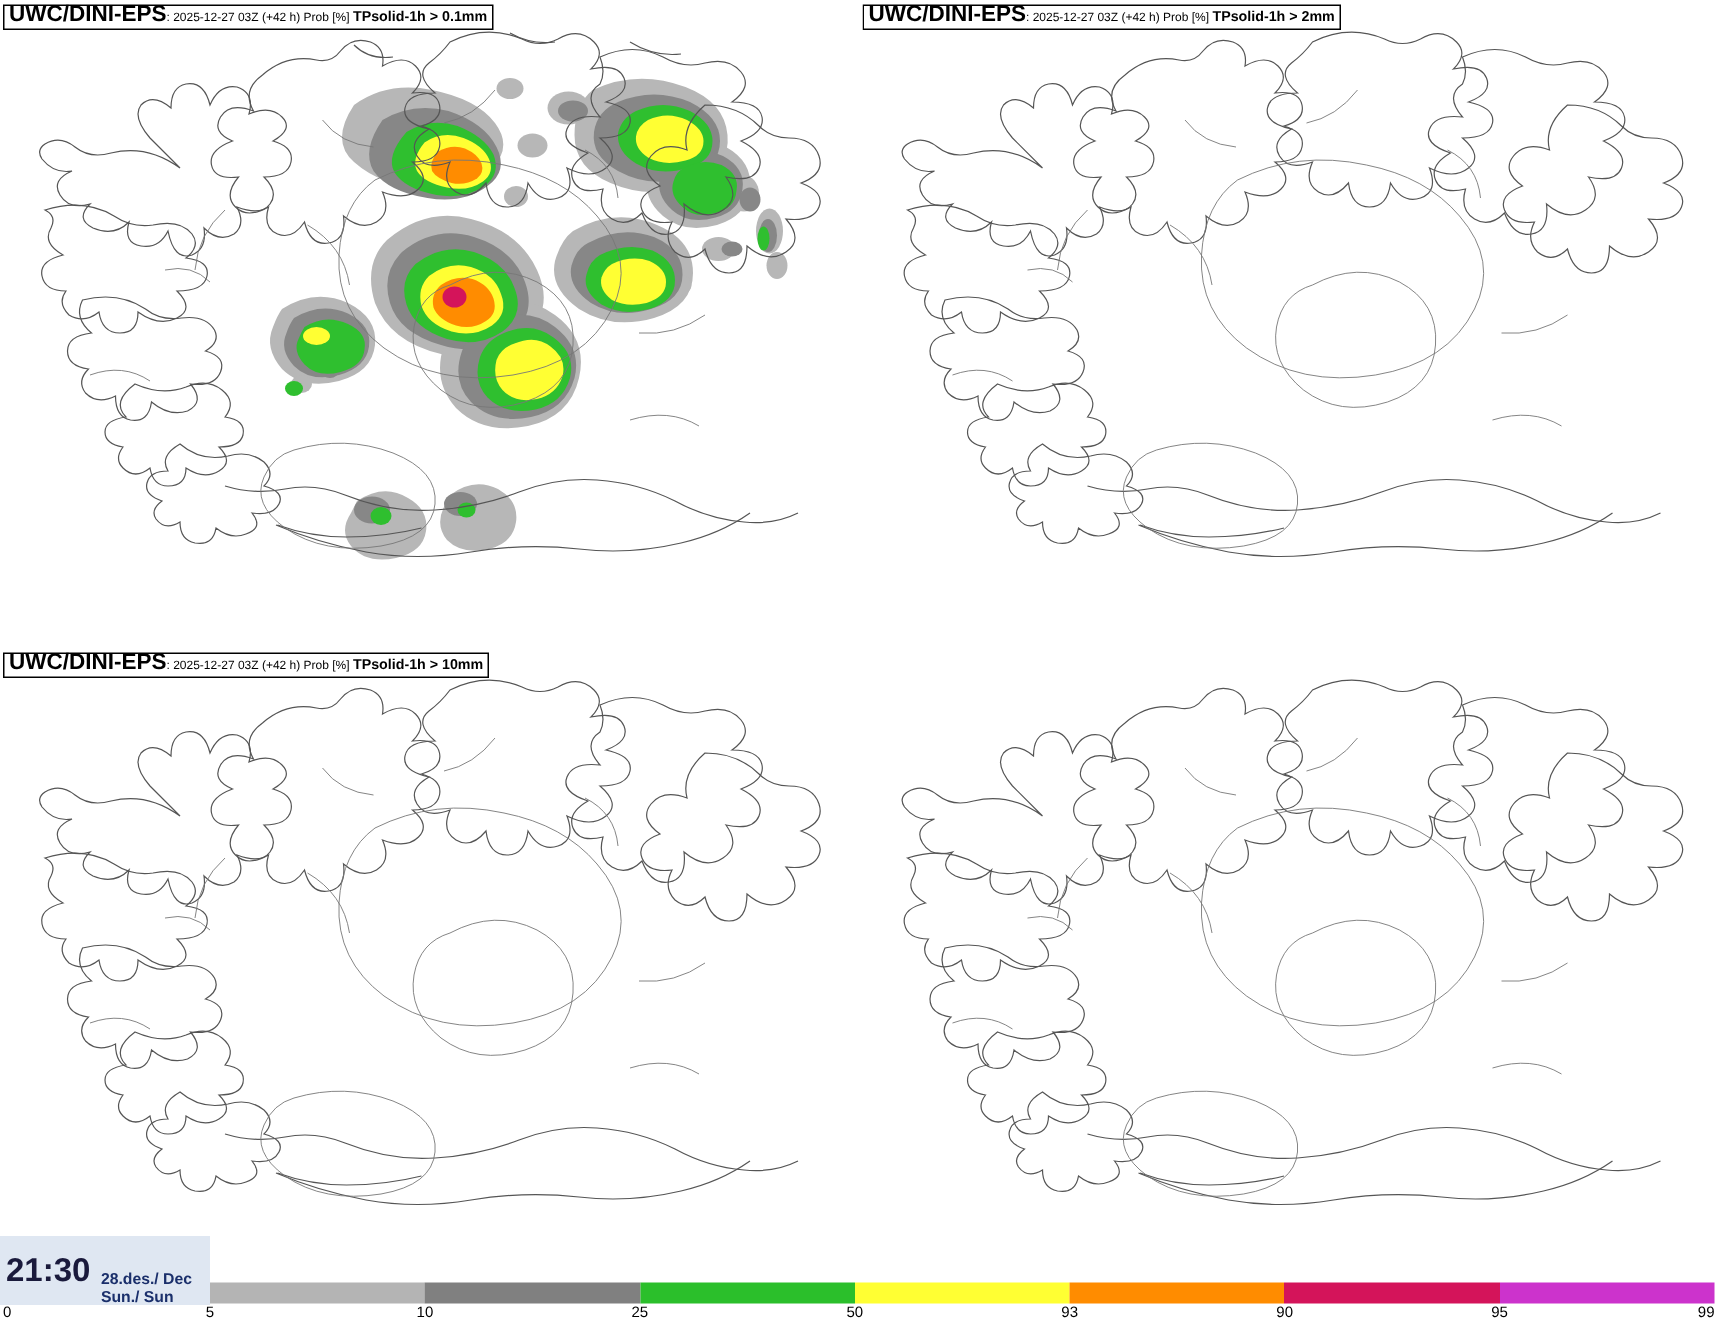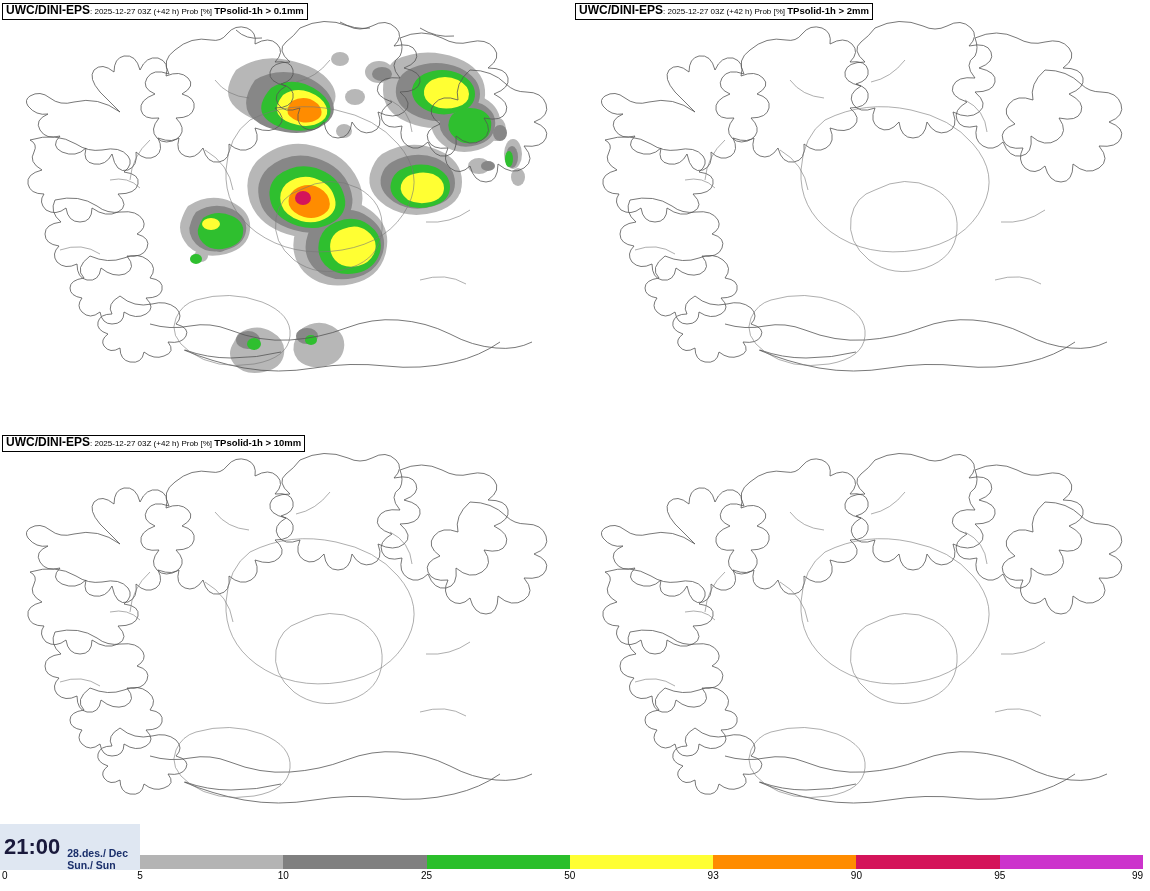--- a/index.html
+++ b/index.html
@@ -37,21 +37,21 @@
     z-index: 20;
     background: #ffffff;
     border: 1px solid #000000;
     padding: 0px 3px 1px 3px;
     line-height: 12px;
     white-space: nowrap;
     font-size: 9px;
     color: #000000;
   }
   .panel.p1 .panel-title, .panel.p3 .panel-title { left: 0px; }
-  .t-model { font-weight: bold; font-size: 12px; }
+  .t-model { font-weight: bold; font-size: 15px; }
   .t-run   { font-size: 8px; }
   .t-var   { font-weight: bold; font-size: 9.5px; margin-top: 17px; }
 
   .map-wrap {
     position: absolute;
     left: 0; top: 0;
     width: 575px; height: 432px;
   }
   .map-wrap svg { display: block; width: 575px; height: 432px; }
 
@@ -313,21 +313,21 @@
           <path d="M300 190 q30 -16 58 -2 q26 14 24 42 q-2 28 -32 38 q-32 10 -56 -8 q-22 -18 -18 -42 q4 -22 24 -28 Z"></path>
           <path d="M196 300 q34 -10 66 2 q30 12 28 34 q-2 22 -36 28 q-38 6 -64 -12 q-22 -16 -14 -34 q6 -14 20 -18 Z"></path>
           <path d="M150 140 q-18 16 -20 40 M110 180 q18 -4 30 8 M390 100 q20 10 22 32 M470 210 q-20 14 -44 12 M215 80 q12 16 34 18 M60 250 q22 -8 40 4 M420 280 q26 -8 46 4 M330 60 q-14 18 -34 22 M205 150 q24 14 28 40"></path>
         </g>
       </svg>
     </div>
   </div>
 
   <div id="footer">
     <div id="timebox">
-      <span id="time-value">21:00</span>
+      <span id="time-value">21:30</span>
       <span id="date-block">
         <div>28.des./ Dec</div>
         <div>Sun./ Sun</div>
       </span>
     </div>
 
     <div id="cbar">
         <div class="seg" style="background: rgb(180, 180, 180);"></div>
         <div class="seg" style="background: rgb(128, 128, 128);"></div>
         <div class="seg" style="background: rgb(43, 191, 43);"></div>

